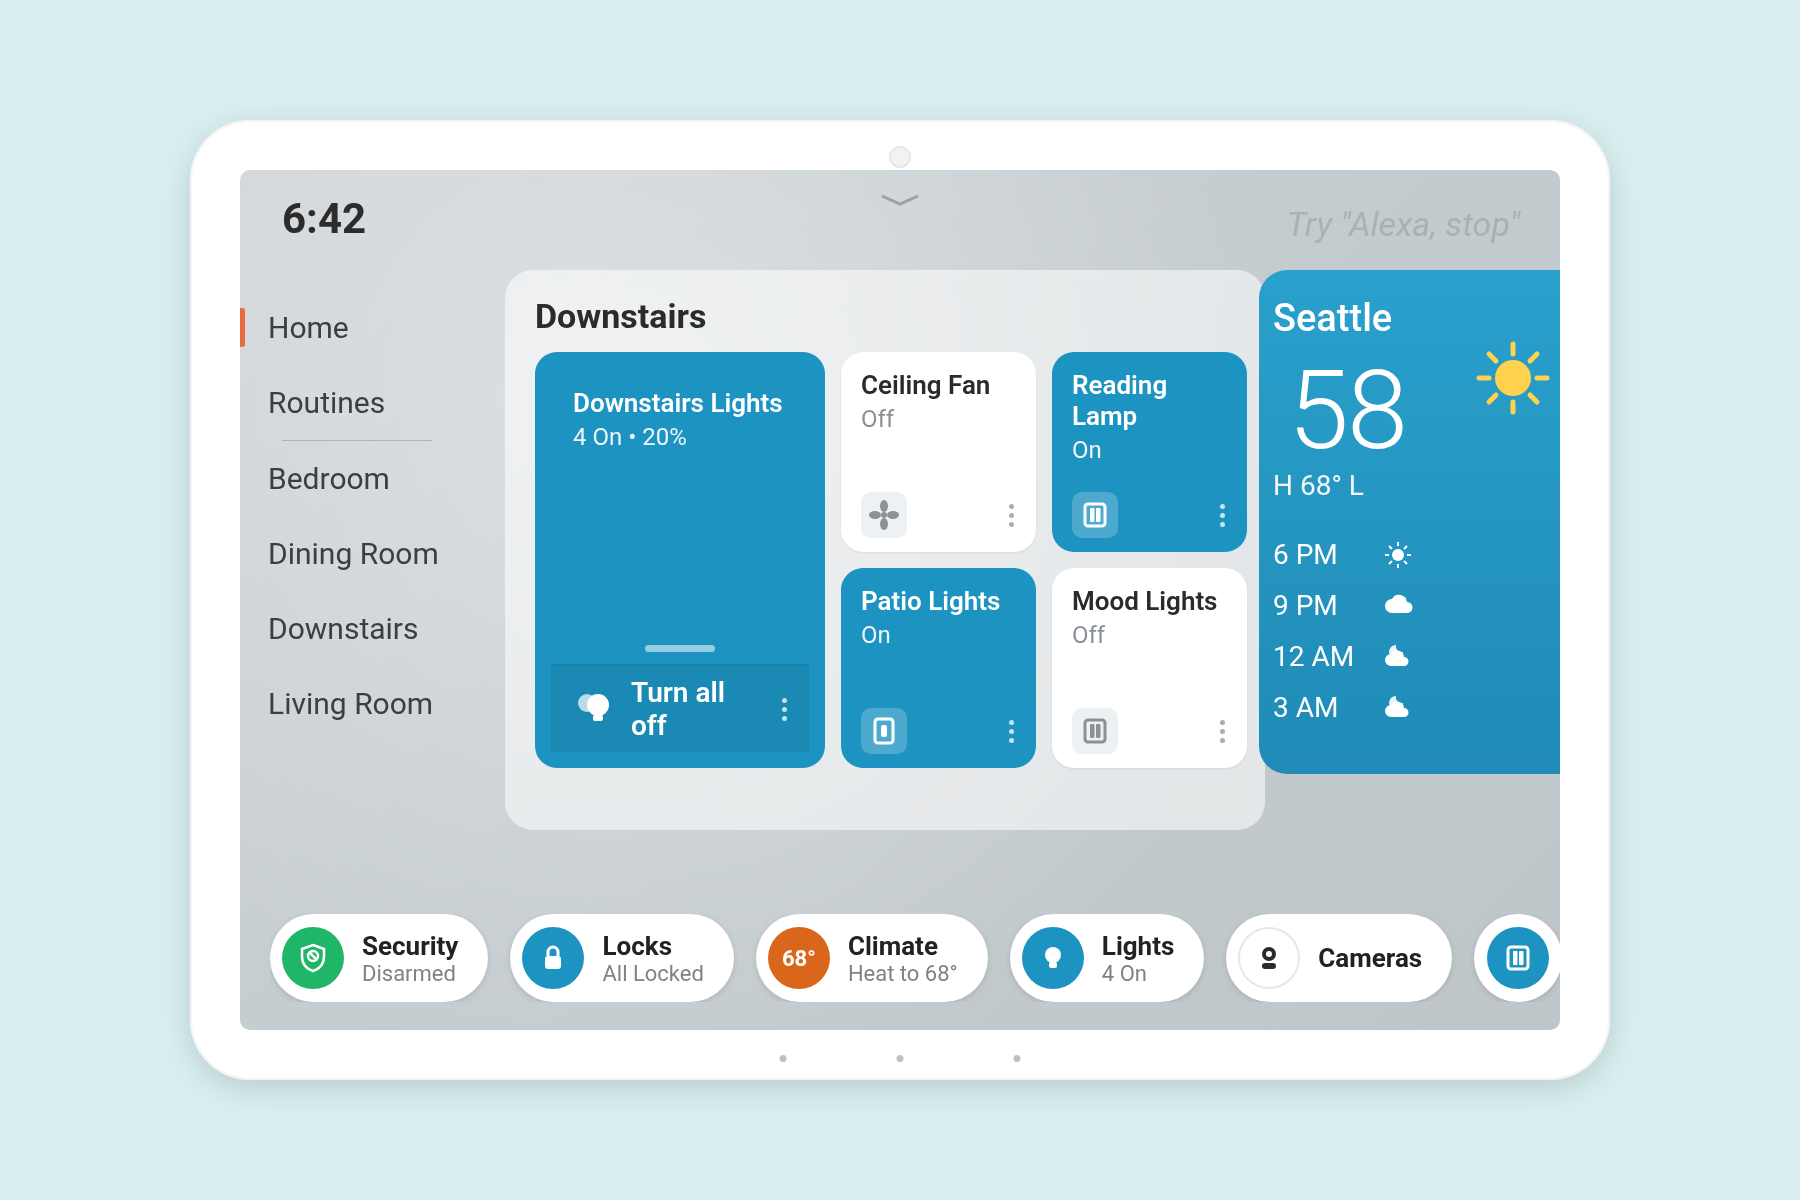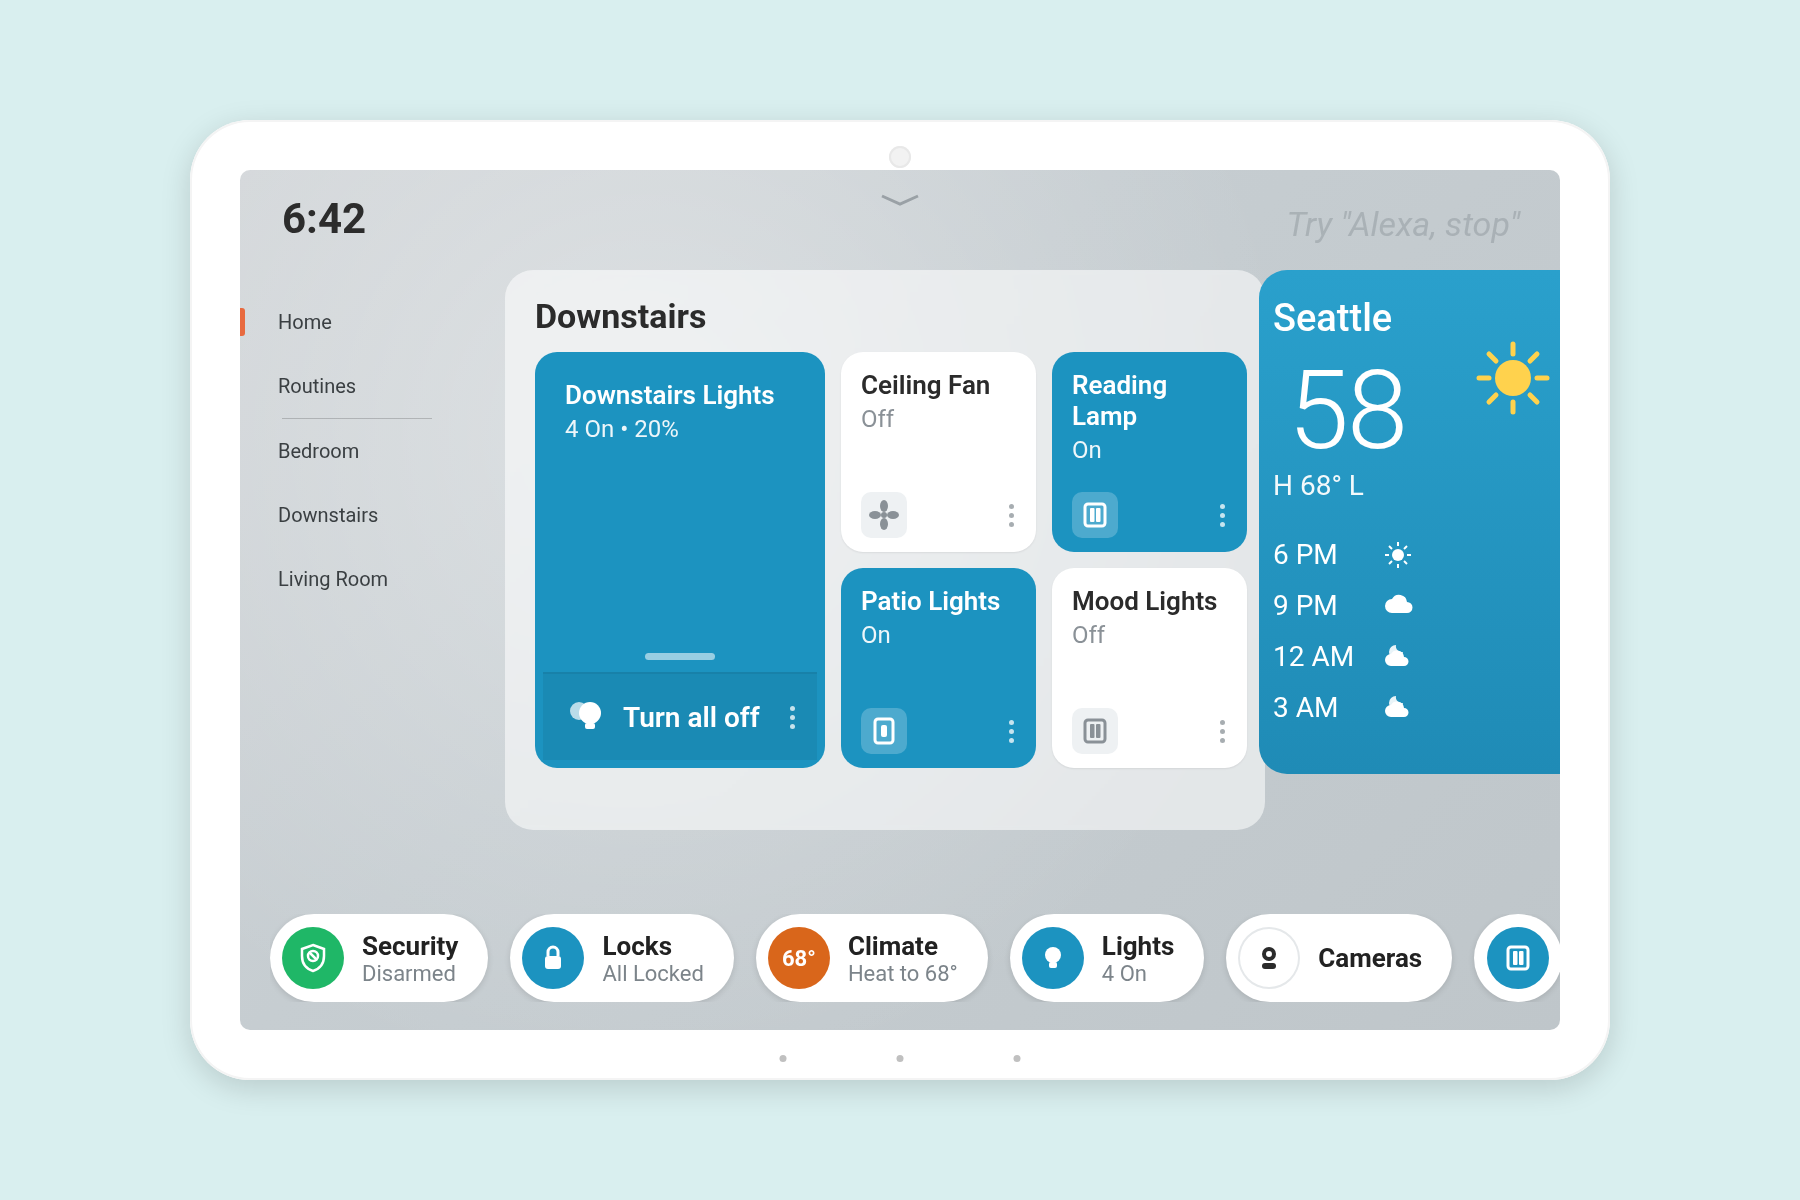--- a/index.html
+++ b/index.html
@@ -28,21 +28,21 @@
   
   .bg-text-left { position:absolute; top:30px; left:120px; font-size:44px; font-weight:600; color:rgba(120,130,135,0.35); letter-spacing:0.5px; }
   .bg-text-right{ position:absolute; top:34px; right:40px; font-size:34px; font-style:italic; color:rgba(120,130,135,0.35); }
 
   .clock { position:absolute; top:24px; left:42px; font-size:42px; font-weight:700; color:#2c2c2c; }
   .drag-handle{ position:absolute; top:20px; left:50%; transform:translateX(-50%); }
   .drag-handle svg{ width:44px; height:20px; stroke:#9aa1a6; stroke-width:3; fill:none; }
 
   
   .sidebar { position:absolute; top:120px; left:0; width:250px; }
-  .sidebar-item { padding:20px 0 20px 38px; font-size:20px; color:#3a3f42; position:relative; cursor:pointer; }
+  .sidebar-item { padding:20px 0 20px 28px; font-size:30px; color:#3a3f42; position:relative; cursor:pointer; }
   .sidebar-item.active::before { content:""; position:absolute; left:0; top:18px; bottom:18px; width:5px; background:#e86a3f; border-radius:0 3px 3px 0;}
   .sidebar-sep { height:1px; background:rgba(0,0,0,0.18); margin-left:42px; width:150px; }
 
   
   .panel {
     position:absolute; top:100px; left:265px; width:760px; height:560px;
     background:rgba(255,255,255,0.55); backdrop-filter:blur(2px);
     border-radius:28px; padding:26px 30px;
   }
   .panel-title{ font-size:34px; font-weight:700; color:#2b2b2b; margin-bottom:16px; }
@@ -55,21 +55,21 @@
   .tile .t-sub   { font-size:24px; margin-top:4px; opacity:0.92; }
   .tile.off .t-sub { color:#8a9197; opacity:1;}
   .tile .footer { margin-top:auto; display:flex; align-items:center; justify-content:space-between; }
   .tile .footer .iconbox{ width:46px; height:46px; border-radius:10px; display:flex; align-items:center; justify-content:center; }
   .tile.on .iconbox{ background:rgba(255,255,255,0.22); }
   .tile.off .iconbox{ background:#eef1f3; }
   .more-dots{ display:flex; flex-direction:column; gap:4px; padding:6px; cursor:pointer;}
   .more-dots span{ width:5px; height:5px; border-radius:50%; background:currentColor; opacity:0.75;}
 
   
-  .big { grid-row: span 2; padding:8px; overflow:hidden; }
+  .big { grid-row: span 2; padding:16px; overflow:hidden; }
   .big-top { padding:20px 22px; position:relative; flex:1; }
   .big .slider-track{ position:absolute; left:50%; bottom:12px; transform:translateX(-50%); width:70px; height:7px; border-radius:4px; background:rgba(255,255,255,0.55); }
   .big-bottom{ height:88px; border-top:2px solid rgba(0,0,0,0.06); background:#1a8ab4; display:flex; align-items:center; gap:18px; padding:0 16px 0 22px; color:#fff;}
   .big-bottom .label{ font-size:28px; font-weight:600; flex:1;}
   .bulb-icon svg{ width:40px; height:40px; }
 
   
   .weather {
     position:absolute; top:100px; left:1019px; right:-1px; height:504px;
     background:linear-gradient(180deg,#2aa0cc 0%, #1f8bb6 100%);
@@ -116,20 +116,21 @@
       <svg viewBox="0 0 44 20">
           <polyline points="4,6 22,14 40,6"></polyline>
         </svg>
     </div>
 
     <div class="sidebar">
       <div class="sidebar-item active"><span>Home</span></div>
       <div class="sidebar-item"><span>Routines</span></div>
       <div class="sidebar-sep"></div>
       <div class="sidebar-item"><span>Bedroom</span></div>
+      <div class="sidebar-item"><span>Dining Room</span></div>
       <div class="sidebar-item"><span>Downstairs</span></div>
       <div class="sidebar-item"><span>Living Room</span></div>
     </div>
 
     <div class="panel">
       <div class="panel-title">Downstairs</div>
       <div class="grid">
 
         <div class="tile on big">
           <div class="big-top">

